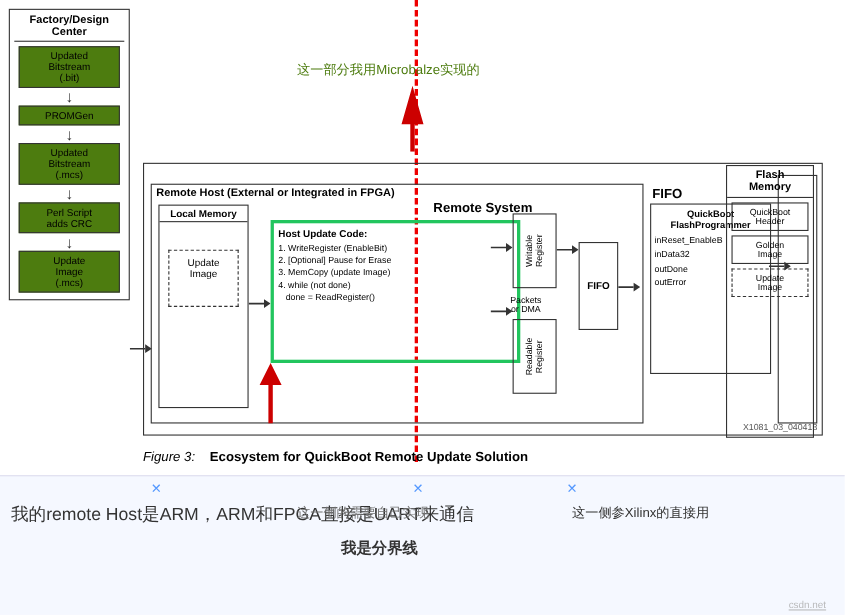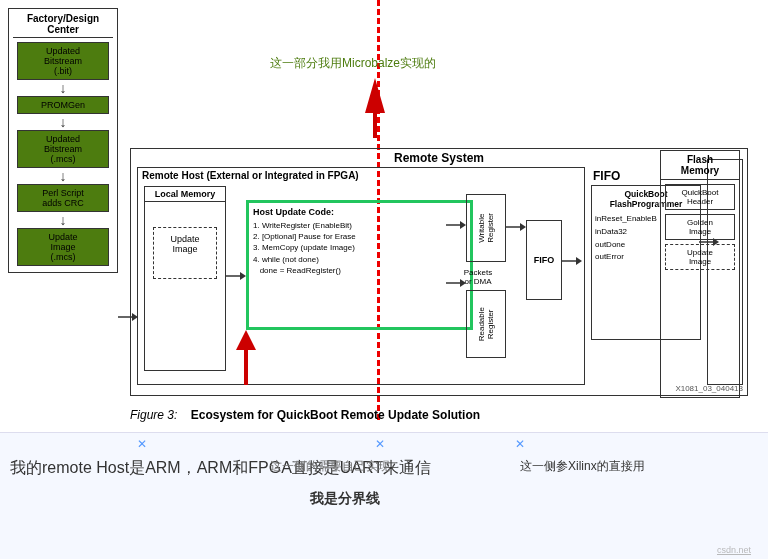--- a/index.html
+++ b/index.html
@@ -51,20 +51,21 @@
       text-align: center;
       font-size: 14px;
       color: #333;
       line-height: 12px;
     }
     .remote-system-title {
       text-align: center;
       font-weight: bold;
       font-size: 12px;
       padding: 2px 0;
+      margin-top: 31px;
     }
     .remote-host-title {
       font-size: 10px;
       font-weight: bold;
       padding: 2px 4px;
     }
     .local-memory-title {
       text-align: center;
       font-weight: bold;
       font-size: 9px;

